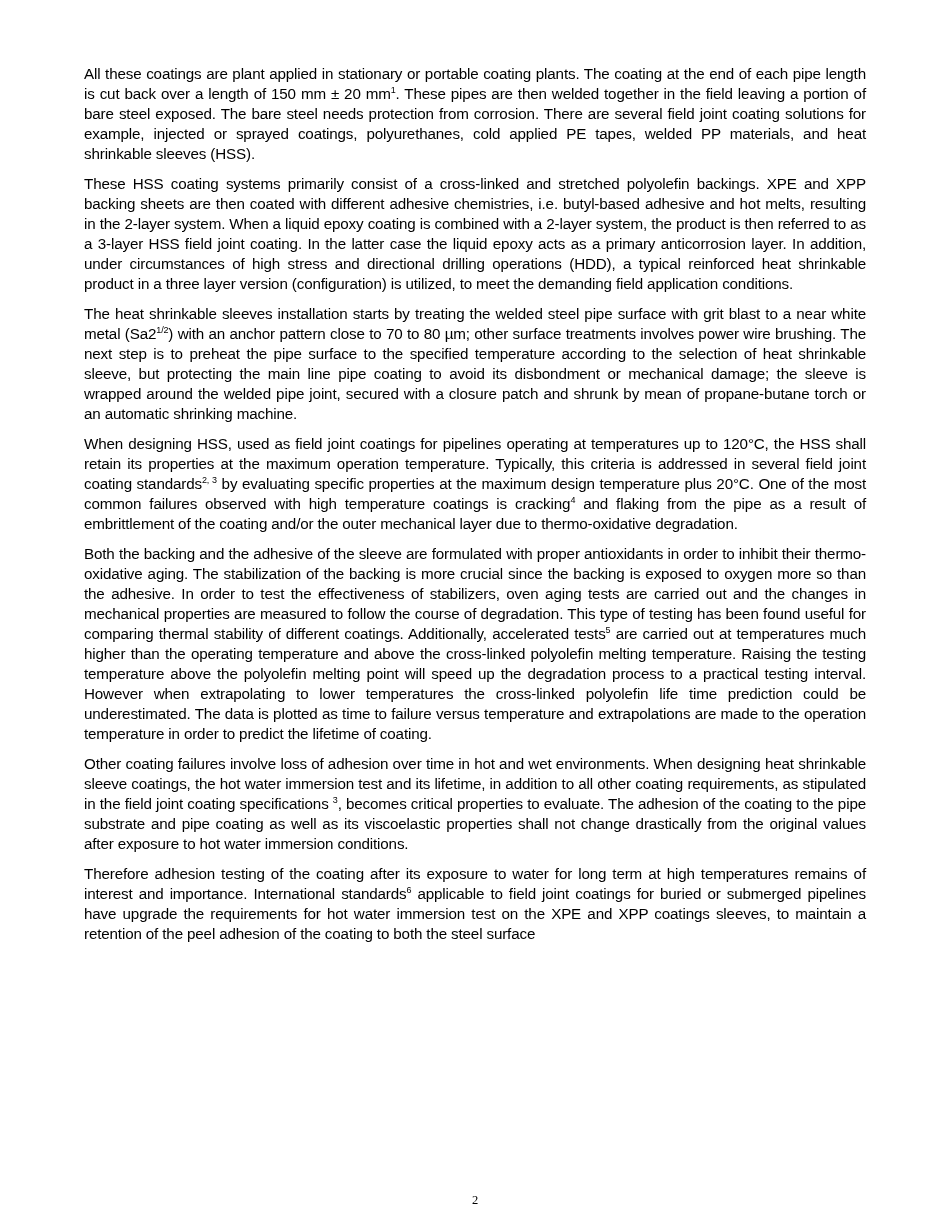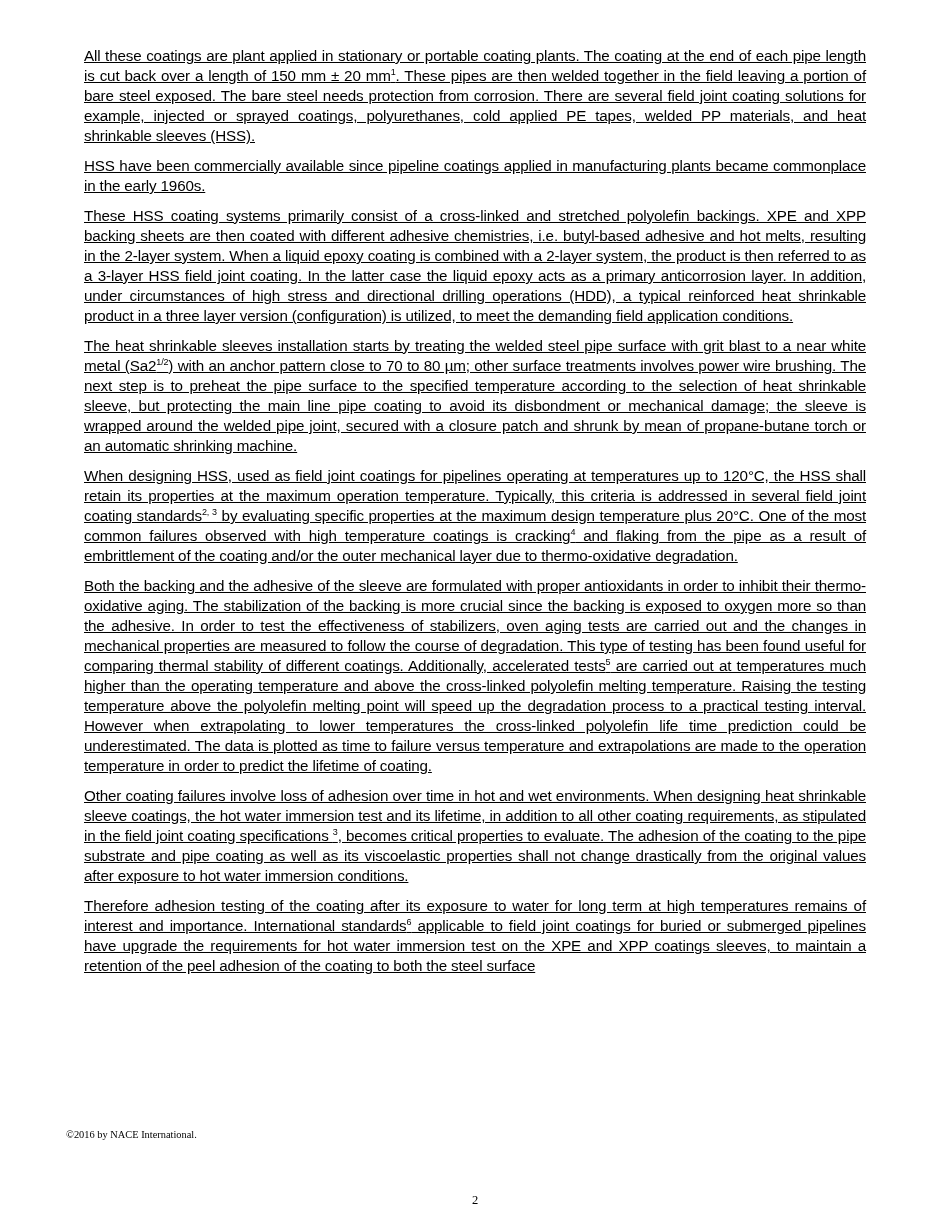--- a/index.html
+++ b/index.html
@@ -10,27 +10,26 @@
   body {
     width: 950px;
     height: 1230px;
     position: relative;
     overflow: hidden;
     color: #000;
   }
   .page-body {
     position: absolute;
     left: 84px;
-    top: 46px;
+    top: 64px;
     width: 782px;
     font-family: "Liberation Sans", sans-serif;
     font-size: 15.2px;
     line-height: 20px;
     letter-spacing: -0.15px;
-    text-decoration: underline;
   }
   .para {
     margin: 0 0 10px 0;
     text-align: justify;
   }
   sup {
     font-size: 9px;
     line-height: 0;
     vertical-align: 6px;
   }
@@ -55,39 +54,35 @@
   }
 </style>
 </head>
 <body>
 
 <div class="page-body">
   <p class="para">
     <span>All these coatings are plant applied in stationary or portable coating plants.  The coating at the end of each pipe length is cut back over a length of 150 mm ± 20 mm</span><sup>1</sup><span>.  These pipes are then welded together in the field leaving a portion of bare steel exposed.  The bare steel needs protection from corrosion. There are several field joint coating solutions for example, injected or sprayed coatings, polyurethanes, cold applied PE tapes, welded PP materials, and heat shrinkable sleeves (HSS).</span>
   </p>
   <p class="para">
-    <span>HSS have been commercially available since pipeline coatings applied in manufacturing plants became commonplace in the early 1960s.</span>
-  </p>
-  <p class="para">
     <span>These HSS coating systems primarily consist of a cross-linked and stretched polyolefin backings.  XPE and XPP backing sheets are then coated with different adhesive chemistries, i.e. butyl-based adhesive and hot melts, resulting in the 2-layer system.  When a liquid epoxy coating is combined with a 2-layer system, the product is then referred to as a 3-layer HSS field joint coating.  In the latter case the liquid epoxy acts as a primary anticorrosion layer.  In addition, under circumstances of high stress and directional drilling operations (HDD), a typical reinforced heat shrinkable product in a three layer version (configuration) is utilized, to meet the demanding field application conditions.</span>
   </p>
   <p class="para">
     <span>The heat shrinkable sleeves installation starts by treating the welded steel pipe surface with grit blast to a near white metal (Sa2</span><sup>1/2</sup><span>) with an anchor pattern close to 70 to 80 µm; other surface treatments involves power wire brushing.  The next step is to preheat the pipe surface to the specified temperature according to the selection of heat shrinkable sleeve, but protecting the main line pipe coating to avoid its disbondment or mechanical damage; the sleeve is wrapped around the welded pipe joint, secured with a closure patch and shrunk by mean of propane-butane torch or an automatic shrinking machine.</span>
   </p>
   <p class="para">
     <span>When designing HSS, used as field joint coatings for pipelines operating at temperatures up to 120°C, the HSS shall retain its properties at the maximum operation temperature.  Typically, this criteria is addressed in several field joint coating standards</span><sup>2, 3</sup><span> by evaluating specific properties at the maximum design temperature plus 20°C.  One of the most common failures observed with high temperature coatings is cracking</span><sup>4</sup><span> and flaking from the pipe as a result of embrittlement of the coating and/or the outer mechanical layer due to thermo-oxidative degradation.</span>
   </p>
   <p class="para">
     <span>Both the backing and the adhesive of the sleeve are formulated with proper antioxidants in order to inhibit their thermo-oxidative aging.  The stabilization of the backing is more crucial since the backing is exposed to oxygen more so than the adhesive.  In order to test the effectiveness of stabilizers, oven aging tests are carried out and the changes in mechanical properties are measured to follow the course of degradation.  This type of testing has been found useful for comparing thermal stability of different coatings.  Additionally, accelerated tests</span><sup>5</sup><span> are carried out at temperatures much higher than the operating temperature and above the cross-linked polyolefin melting temperature.  Raising the testing temperature above the polyolefin melting point will speed up the degradation process to a practical testing interval. However when extrapolating to lower temperatures the cross-linked polyolefin life time prediction could be underestimated.  The data is plotted as time to failure versus temperature and extrapolations are made to the operation temperature in order to predict the lifetime of coating.</span>
   </p>
   <p class="para">
     <span>Other coating failures involve loss of adhesion over time in hot and wet environments.  When designing heat shrinkable sleeve coatings, the hot water immersion test and its lifetime, in addition to all other coating requirements, as stipulated in the field joint coating specifications </span><sup>3</sup><span>, becomes critical properties to evaluate.  The adhesion of the coating to the pipe substrate and pipe coating as well as its viscoelastic properties shall not change drastically from the original values after exposure to hot water immersion conditions.</span>
   </p>
   <p class="para">
     <span>Therefore adhesion testing of the coating after its exposure to water for long term at high temperatures remains of interest and importance.  International standards</span><sup>6</sup><span> applicable to field joint coatings for buried or submerged pipelines have upgrade the requirements for hot water immersion test on the XPE and XPP coatings sleeves, to maintain a retention of the peel adhesion of the coating to both the steel surface</span>
   </p>
 </div>
 
 <div class="footer">
-  <p class="footer-line">©2016 by NACE International.</p>
 </div>
 
 <div class="page-number">2</div>
 
 </body></html>

